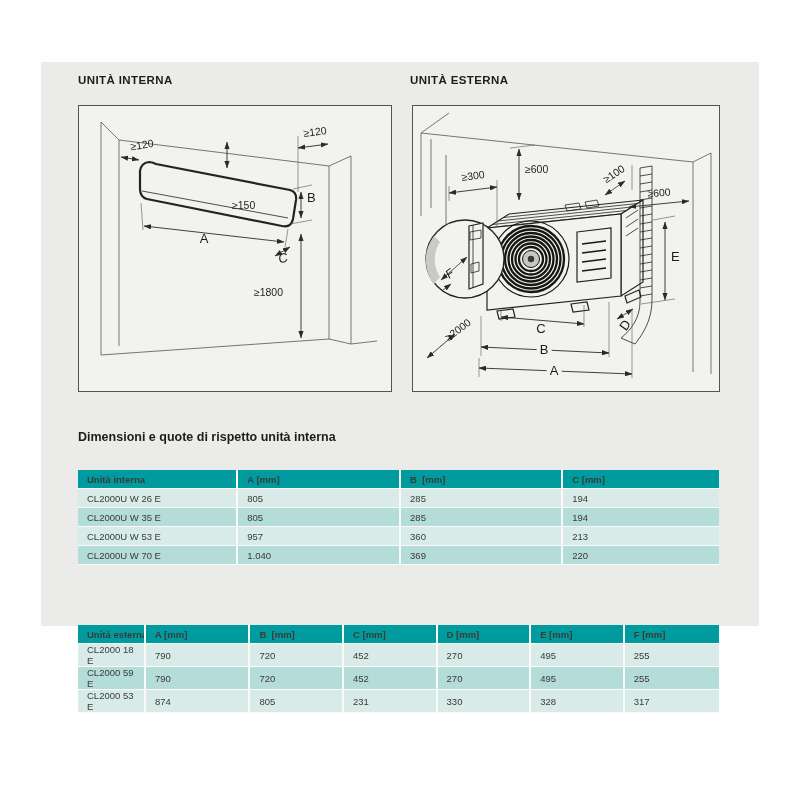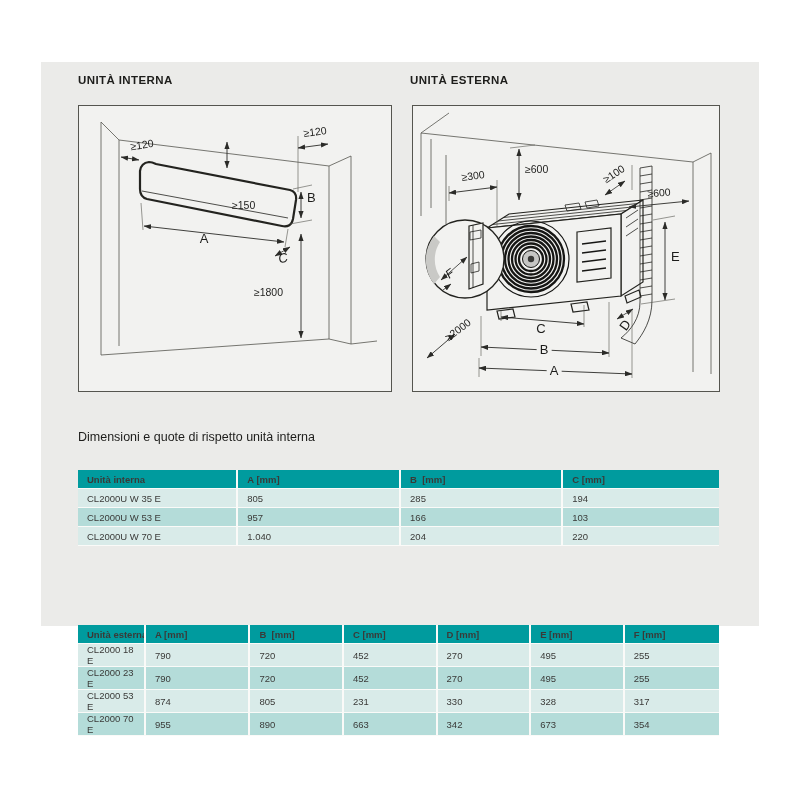--- a/index.html
+++ b/index.html
@@ -15,21 +15,21 @@
   .fig-title{position:absolute;top:12px;font-size:11.5px;font-weight:bold;letter-spacing:.4px;color:var(--text);}
   #ititle{left:37px;} #otitle{left:369px;}
   .dbox{position:absolute;top:43px;height:285px;background:var(--box);border:1px solid #55554f;}
   #ibox{left:37px;width:312px;} #obox{left:371px;width:306px;}
   .dbox svg{position:absolute;left:0;top:0;}
   .dl{position:absolute;font-size:10.5px;color:var(--text);white-space:nowrap;line-height:11px;}
   .dl.letter{font-size:13px;line-height:13px;}
   .dl.it{font-style:italic;}
   .ctr{transform:translate(-50%,-50%);}
   .bgp{background:var(--box);padding:0 3px;}
-  .sec-h{position:absolute;left:37px;font-size:12.5px;font-weight:normal;color:var(--text);}
+  .sec-h{position:absolute;left:37px;font-size:12.5px;font-weight:bold;color:var(--text);}
   #sec1{top:368px;} #sec2{top:522px;}
   table{position:absolute;left:37px;width:641px;border-collapse:separate;border-spacing:0;table-layout:fixed;}
   #t1{top:408px;} #t2{top:563px;}
   th{background:var(--teal);color:#ffffff;font-weight:bold;text-align:left;white-space:pre;}
   th,td{height:19px;box-sizing:border-box;padding:0 4px 0 9px;font-size:9.5px;
         border-right:2px solid var(--sep);border-bottom:1.5px solid var(--sep);color:#3a3a38;overflow:hidden;}
   th:last-child,td:last-child{border-right:none;}
   tbody tr:nth-child(odd) td{background:var(--rlight);}
   tbody tr:nth-child(even) td{background:var(--rdark);}
   #t1 th:nth-child(1){width:25%;} #t1 th:nth-child(2){width:25.4%;}
@@ -210,35 +210,41 @@
         <thead>
           <tr>
             <th>Unità interna</th>
             <th>A [mm]</th>
             <th>B  [mm]</th>
             <th>C [mm]</th>
           </tr>
         </thead>
         <tbody>
           <tr>
+            <td>CL2000U W 26 E</td>
+            <td>805</td>
+            <td>285</td>
+            <td>194</td>
+          </tr>
+          <tr>
             <td>CL2000U W 35 E</td>
             <td>805</td>
             <td>285</td>
             <td>194</td>
           </tr>
           <tr>
             <td>CL2000U W 53 E</td>
             <td>957</td>
-            <td>166</td>
-            <td>103</td>
+            <td>360</td>
+            <td>213</td>
           </tr>
           <tr>
             <td>CL2000U W 70 E</td>
             <td>1.040</td>
-            <td>204</td>
+            <td>369</td>
             <td>220</td>
           </tr>
         </tbody>
       </table>
 
     <table id="t2">
         <thead>
           <tr>
             <th>Unità esterna</th>
             <th>A [mm]</th>
@@ -253,43 +259,34 @@
           <tr>
             <td>CL2000 18 E</td>
             <td>790</td>
             <td>720</td>
             <td>452</td>
             <td>270</td>
             <td>495</td>
             <td>255</td>
           </tr>
           <tr>
-            <td>CL2000 23 E</td>
+            <td>CL2000 59 E</td>
             <td>790</td>
             <td>720</td>
             <td>452</td>
             <td>270</td>
             <td>495</td>
             <td>255</td>
           </tr>
           <tr>
             <td>CL2000 53 E</td>
             <td>874</td>
             <td>805</td>
             <td>231</td>
             <td>330</td>
             <td>328</td>
             <td>317</td>
           </tr>
-          <tr>
-            <td>CL2000 70 E</td>
-            <td>955</td>
-            <td>890</td>
-            <td>663</td>
-            <td>342</td>
-            <td>673</td>
-            <td>354</td>
-          </tr>
         </tbody>
       </table>
 
   </div>
 </div>
 
 </body></html>

